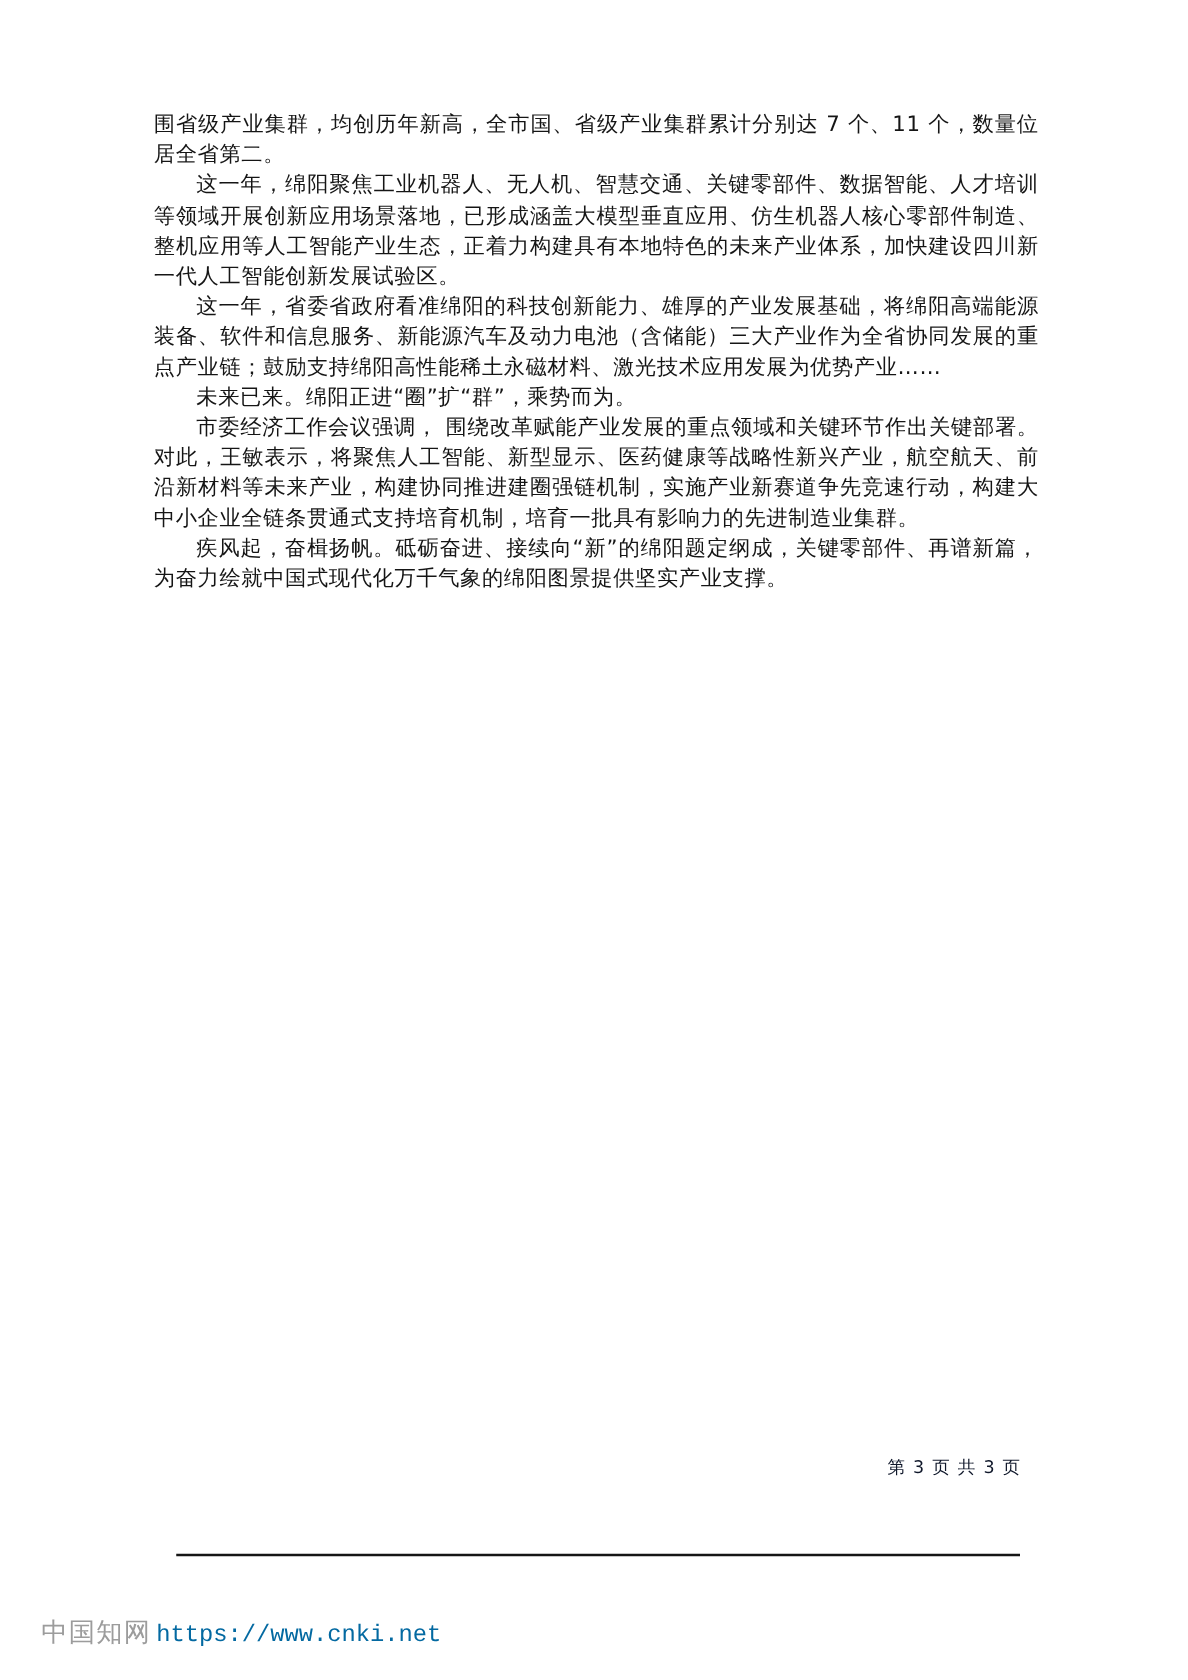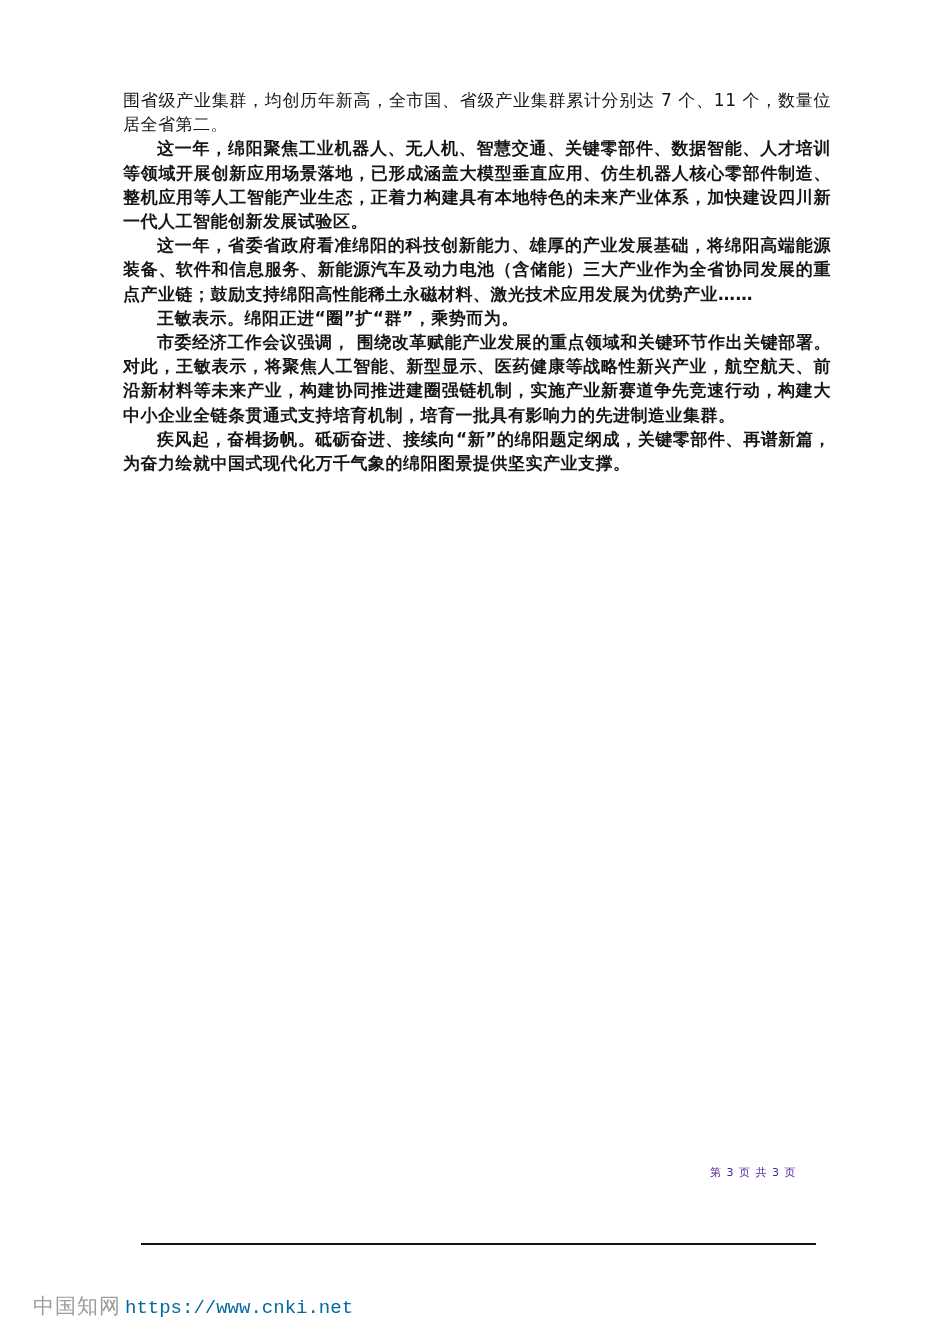--- a/index.html
+++ b/index.html
@@ -31,28 +31,27 @@
     text-align: justify;
     text-justify: inter-ideograph;
     letter-spacing: 0.5px;
   }
   .doc-body p {
     margin: 0;
     padding: 0;
   }
   .doc-body p.indent {
     text-indent: 2em;
-    font-weight: bold;
   }
   .page-number {
     position: absolute;
     left: 710px;
     top: 1165px;
-    font-size: 11px;
-    color: #4c1d95;
+    font-size: 14px;
+    color: #0f172a;
     letter-spacing: 1px;
     white-space: nowrap;
   }
   .footer-divider {
     position: absolute;
     left: 141px;
     top: 1243px;
     width: 675px;
     height: 2px;
     background: #151515;
@@ -79,21 +78,21 @@
 </style>
 </head>
 <body>
 
 <div class="page">
 
   <div class="doc-body">
     <p>围省级产业集群，均创历年新高，全市国、省级产业集群累计分别达 7 个、11 个，数量位居全省第二。</p>
     <p class="indent">这一年，绵阳聚焦工业机器人、无人机、智慧交通、关键零部件、数据智能、人才培训等领域开展创新应用场景落地，已形成涵盖大模型垂直应用、仿生机器人核心零部件制造、整机应用等人工智能产业生态，正着力构建具有本地特色的未来产业体系，加快建设四川新一代人工智能创新发展试验区。</p>
     <p class="indent">这一年，省委省政府看准绵阳的科技创新能力、雄厚的产业发展基础，将绵阳高端能源装备、软件和信息服务、新能源汽车及动力电池（含储能）三大产业作为全省协同发展的重点产业链；鼓励支持绵阳高性能稀土永磁材料、激光技术应用发展为优势产业……</p>
-    <p class="indent">王敏表示。绵阳正进“圈”扩“群”，乘势而为。</p>
+    <p class="indent">未来已来。绵阳正进“圈”扩“群”，乘势而为。</p>
     <p class="indent">市委经济工作会议强调， 围绕改革赋能产业发展的重点领域和关键环节作出关键部署。 对此，王敏表示，将聚焦人工智能、新型显示、医药健康等战略性新兴产业，航空航天、前沿新材料等未来产业，构建协同推进建圈强链机制，实施产业新赛道争先竞速行动，构建大中小企业全链条贯通式支持培育机制，培育一批具有影响力的先进制造业集群。</p>
     <p class="indent">疾风起，奋楫扬帆。砥砺奋进、接续向“新”的绵阳题定纲成，关键零部件、再谱新篇，为奋力绘就中国式现代化万千气象的绵阳图景提供坚实产业支撑。</p>
   </div>
 
   <div class="page-number">第 3 页 共 3 页</div>
 
   <div class="footer-divider"></div>
 
   <div class="watermark">
     <span class="brand">中国知网</span>

